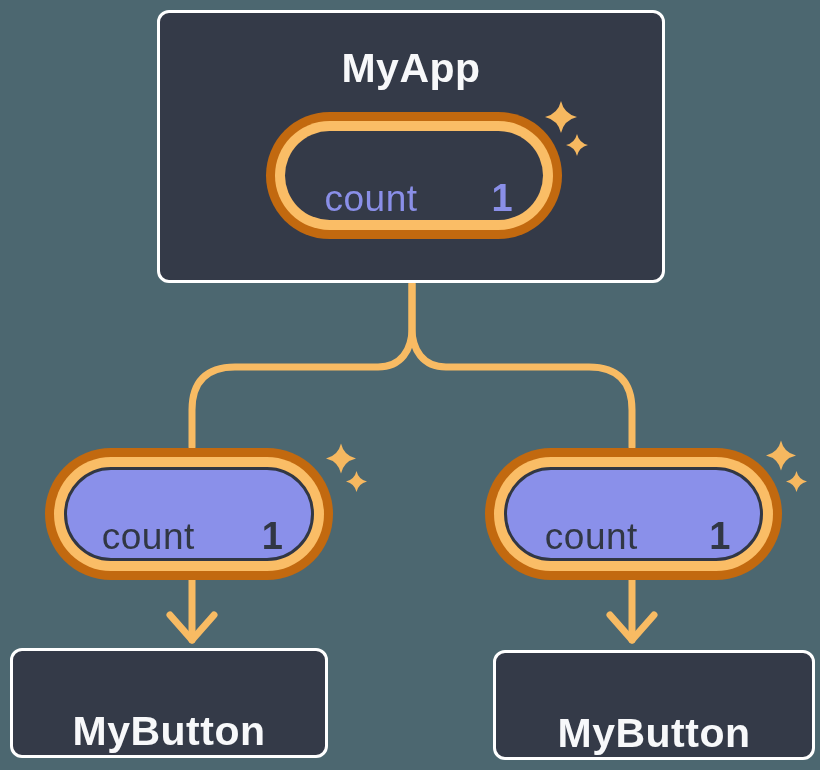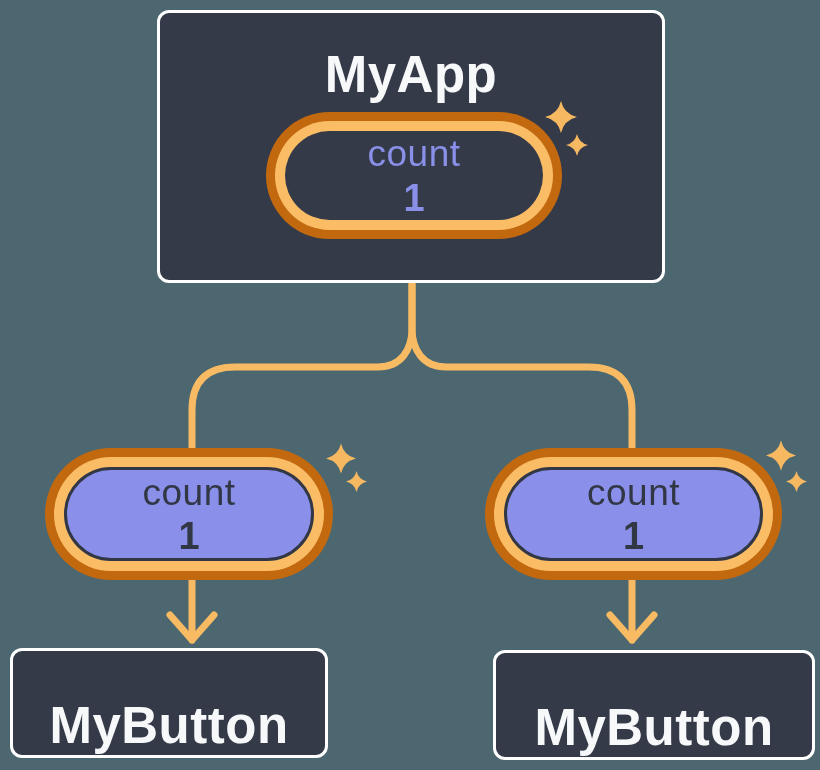--- a/index.html
+++ b/index.html
@@ -13,21 +13,21 @@
   }
   .node {
     position: absolute;
     background: #343A48;
     border: 3px solid #FFFFFF;
     border-radius: 12px;
     box-sizing: border-box;
   }
   .node-title {
     color: #F7F8FA;
-    font-size: 51px;
+    font-size: 41px;
     font-weight: 600;
     letter-spacing: 0.5px;
     text-align: center;
   }
   #box-root { left: 157px; top: 10px; width: 508px; height: 273px; }
   #box-root .node-title { margin-top: 32px; }
   .button-node {
     display: flex;
     align-items: flex-end;
     justify-content: center;
@@ -56,24 +56,23 @@
     padding: 10px;
     width: 100%;
     height: 100%;
     box-sizing: border-box;
   }
   .pill-core {
     border-radius: 999px;
     width: 100%;
     height: 100%;
     display: flex;
-    align-items: center;
+    align-items: flex-end;
     overflow: hidden;
     box-sizing: border-box;
-    flex-direction: column;
   }
   .pill--dark .pill-core { background: #343A48; }
   .pill--light .pill-core { background: #8A90EA; border: 3px solid #313744; }
   .seg {
     display: flex;
     align-items: center;
     justify-content: center;
   }
   .seg-name  { flex: 2.1; }
   .seg-value { flex: 1; }

